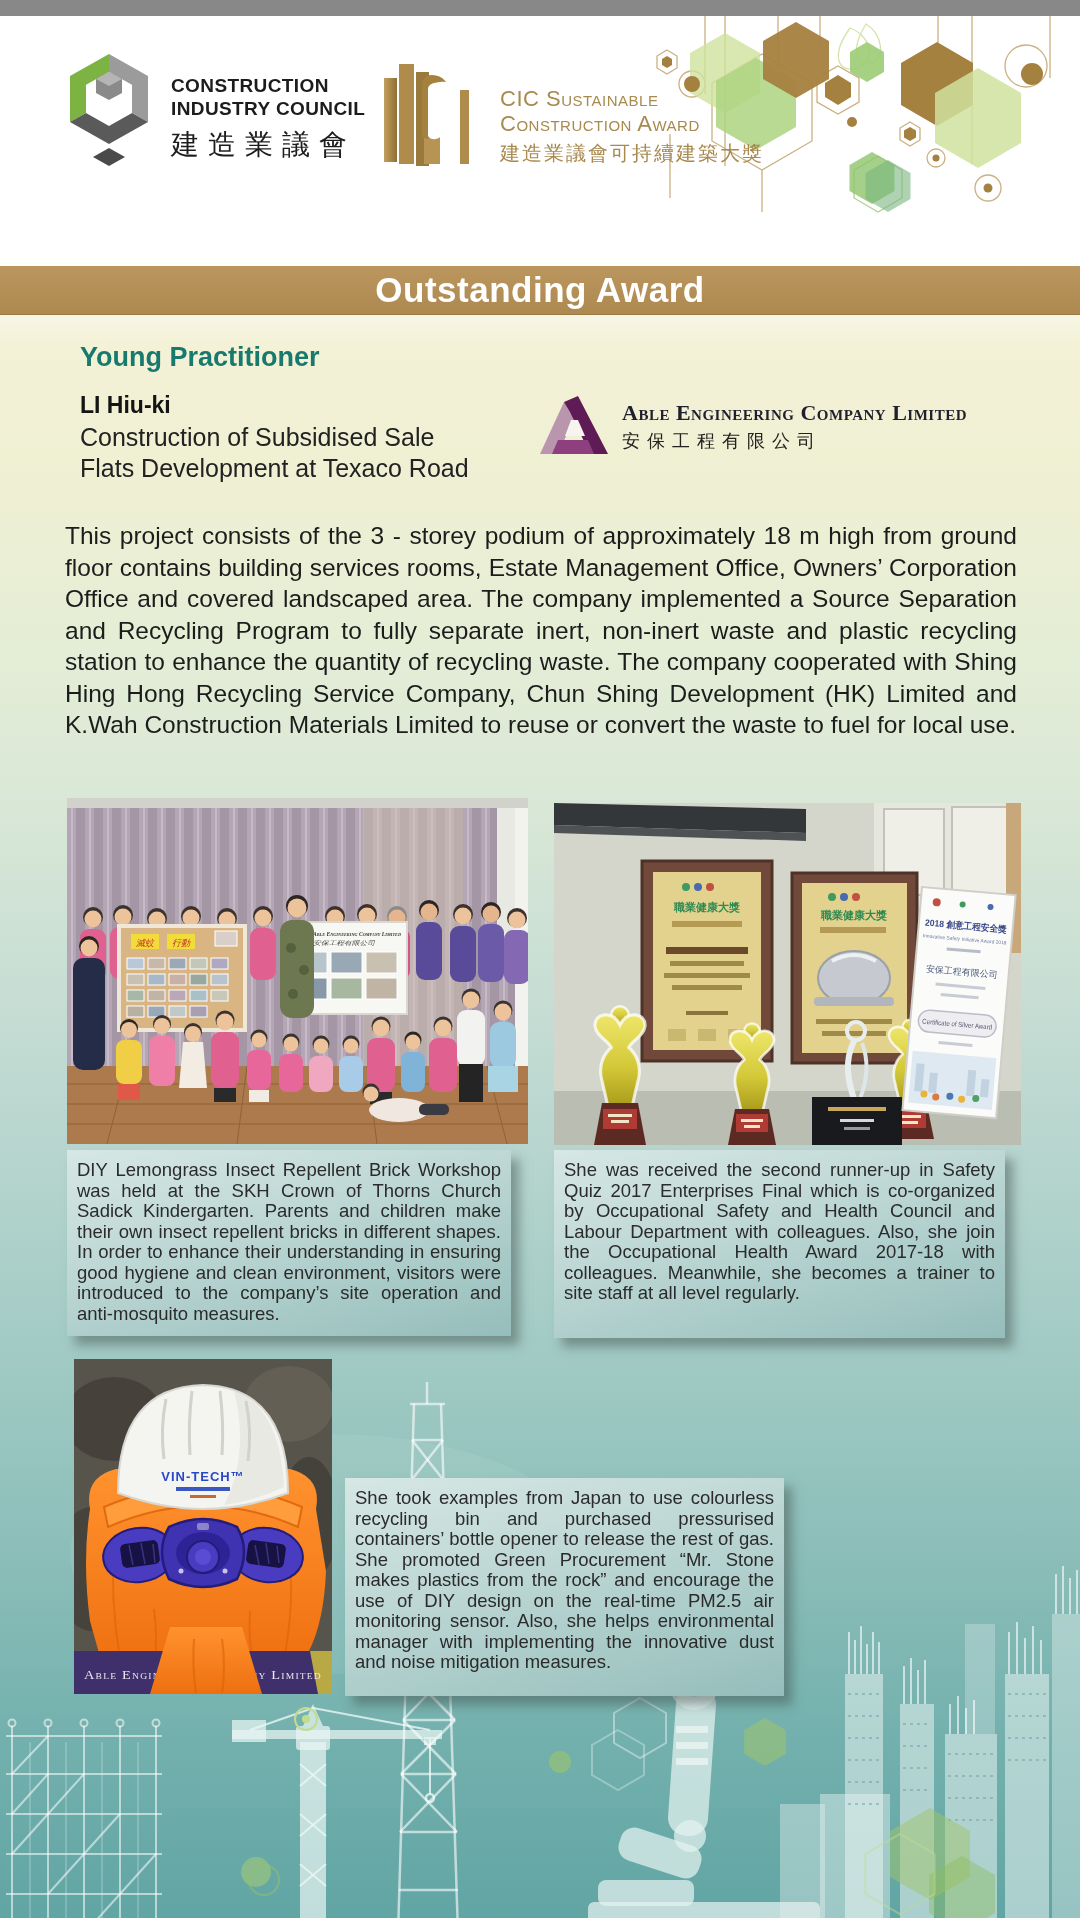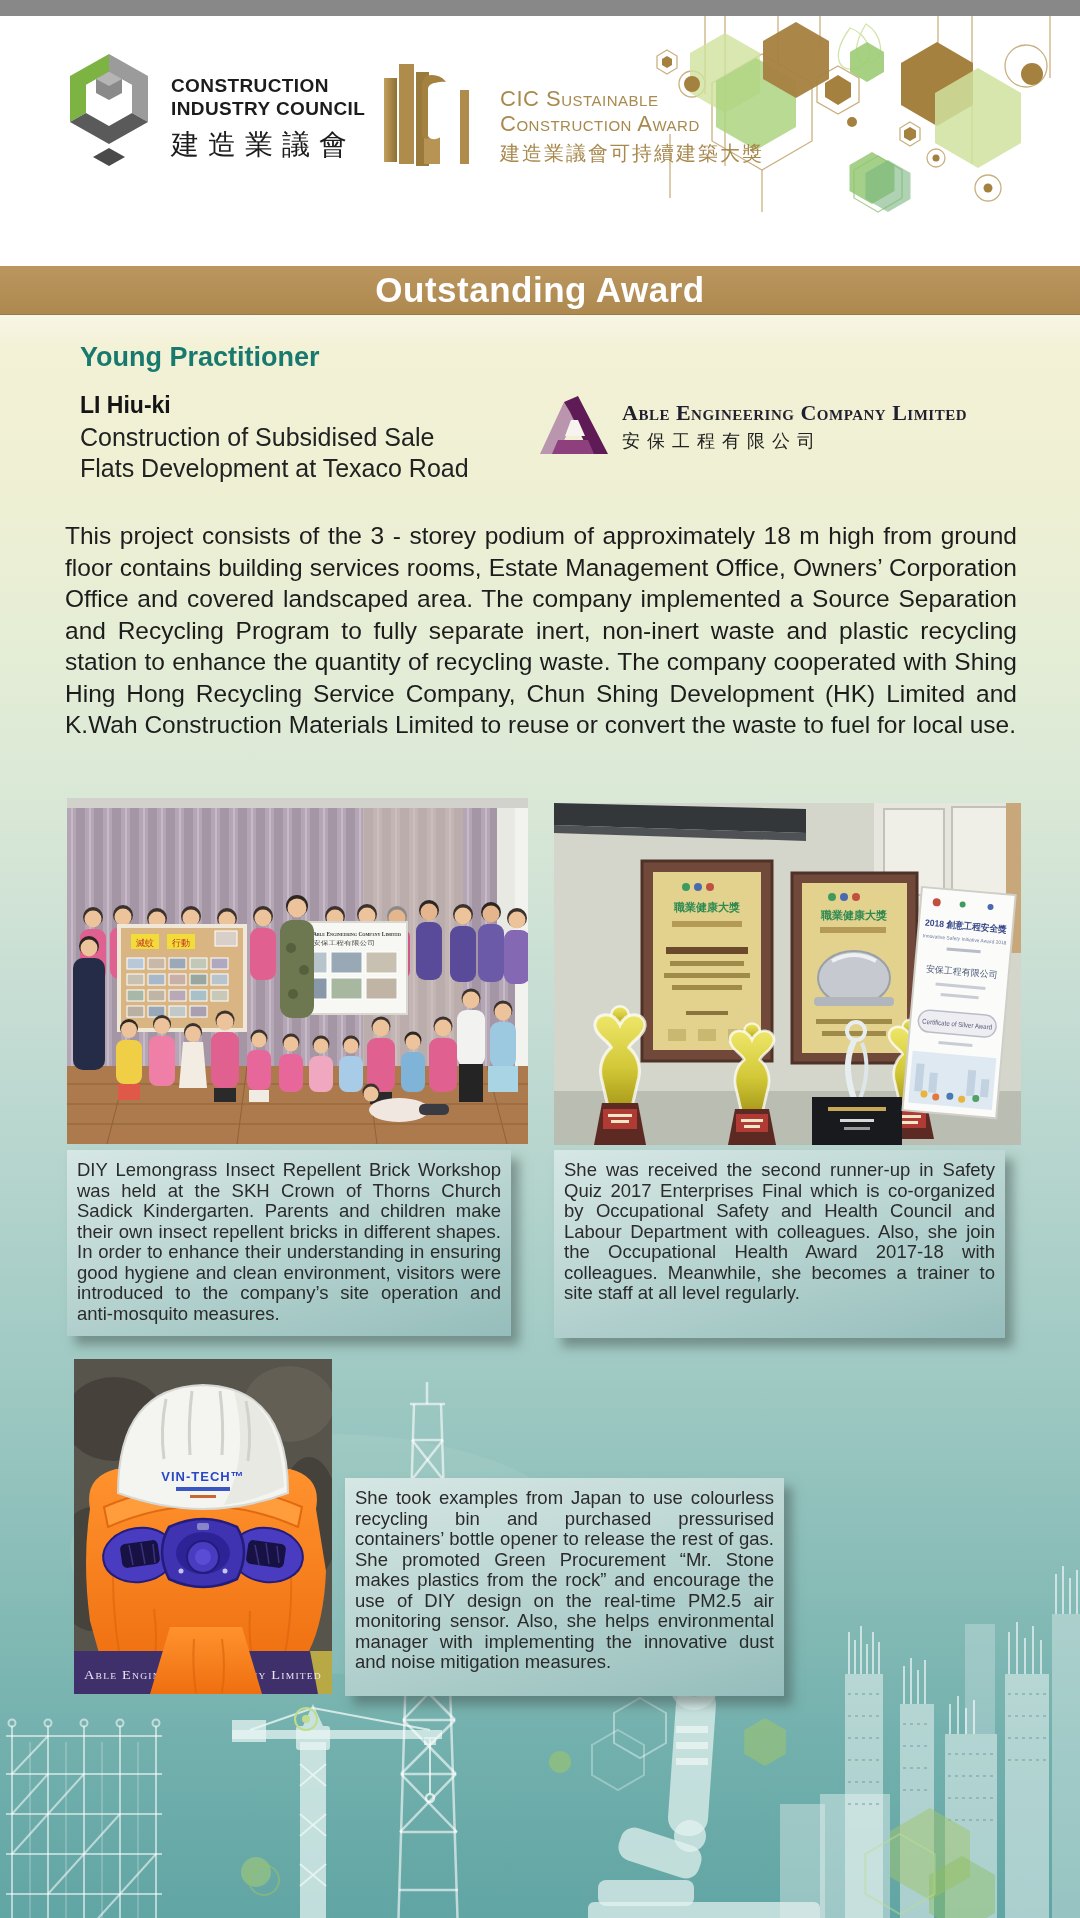--- a/index.html
+++ b/index.html
@@ -31,21 +31,21 @@
   .proj.l1{top:407px;}
   .proj.l2{top:438px;}
   .company{left:538px;top:380px;z-index:2;display:flex;}
   .company-text{margin-left:12px;padding-top:4px;}
   .company-text .en{font-family:"Liberation Serif",serif;font-variant:small-caps;font-weight:bold;
     font-size:22px;color:#201f2e;letter-spacing:.5px;}
   .company-text .zh{font-family:"Liberation Serif",serif;font-size:18px;color:#222;letter-spacing:7px;margin-top:3px;}
   .description{left:65px;top:504px;width:952px;z-index:2;font-size:24.5px;line-height:31.5px;
     color:#1c1c1c;text-align:justify;}
   .photo{z-index:2;overflow:hidden;}
-  .photo1{left:67px;top:782px;width:461px;height:346px;}
+  .photo1{left:67px;top:782px;width:461px;height:346px;font-style:italic;}
   .photo2{left:554px;top:787px;width:467px;height:342px;}
   .photo3{left:74px;top:1343px;width:258px;height:335px;}
   .caption{z-index:3;background:linear-gradient(165deg,#d6e7e4 0%,#c2dad7 35%,#a6c9c6 75%,#95bdbb 100%);
     box-shadow:8px 9px 10px rgba(70,85,82,.5);padding:10px 10px 8px;font-size:18.5px;
     line-height:20.5px;text-align:justify;color:#2b2b2b;overflow:hidden;}
   .caption1{left:67px;top:1134px;width:424px;height:168px;}
   .caption2{left:554px;top:1134px;width:431px;height:170px;}
   .caption3{left:345px;top:1462px;width:419px;height:200px;}
 </style>
 </head>

